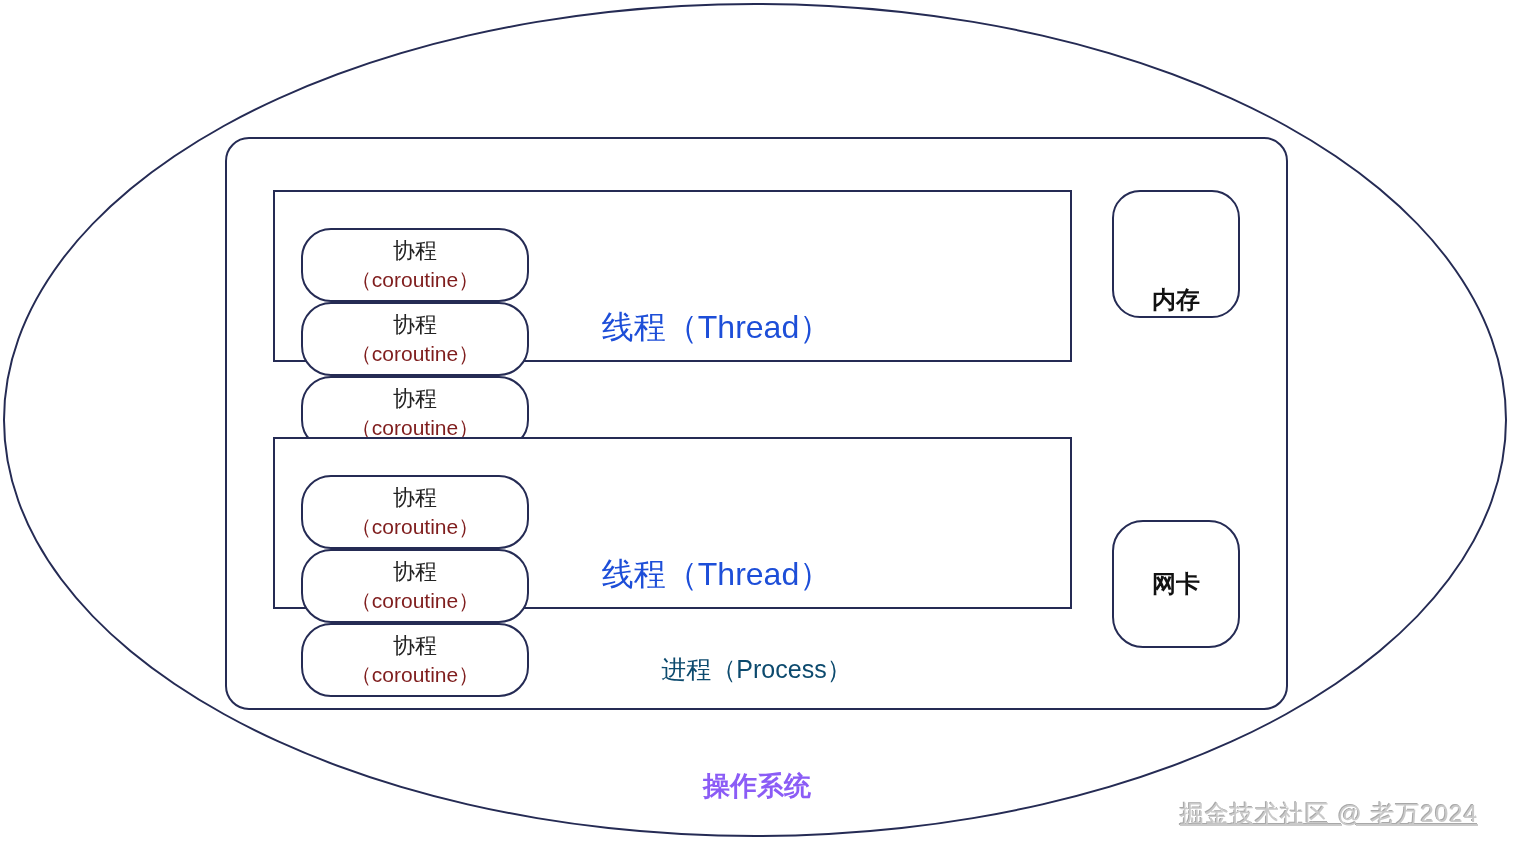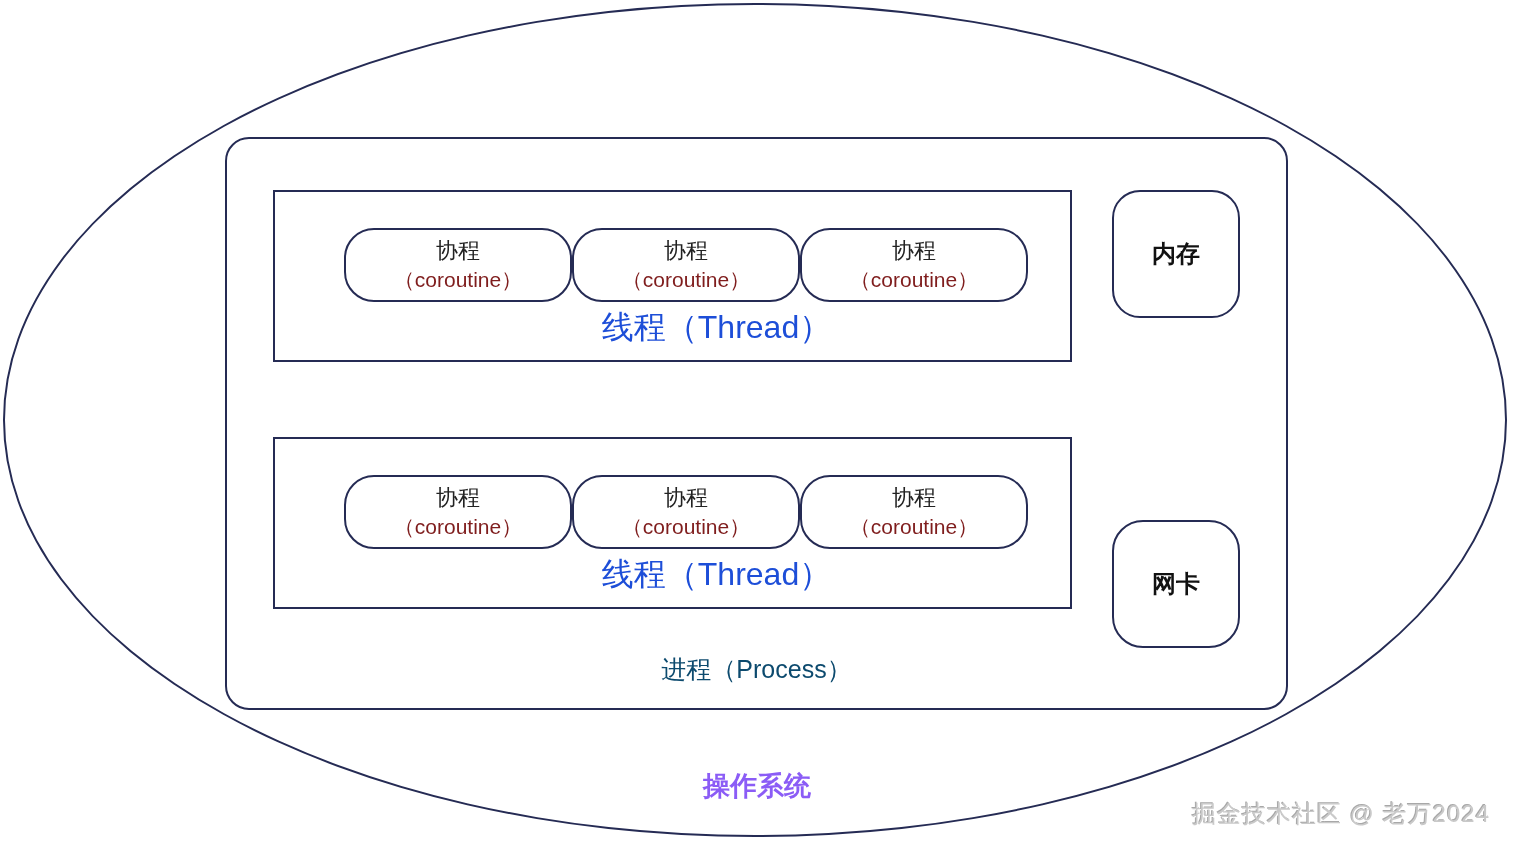--- a/index.html
+++ b/index.html
@@ -46,23 +46,24 @@
     border: 2px solid #252b54;
     box-sizing: border-box;
     background: #ffffff;
   }
   .thread-box.first  { top: 51px;  }   
   .thread-box.second { top: 298px; }   
   .coro-row {
     position: absolute;
     top: 36px;
     left: 26px;
-    right: 42px;
+    right: 12px;
     display: flex;
-    justify-content: flex-end;
+    justify-content: space-between;
+    flex-direction: column;
   }
   .coro-box {
     width: 228px;
     height: 74px;
     border: 2px solid #252b54;
     border-radius: 30px;
     box-sizing: border-box;
     background: #ffffff;
     display: flex;
     flex-direction: column;
@@ -106,41 +107,42 @@
     border-radius: 28px;
     box-sizing: border-box;
     background: #ffffff;
     display: flex;
     align-items: center;
     justify-content: center;
     font-size: 24px;
     font-weight: bold;
     color: #111111;
   }
-  .resource-box.memory  { top: 190px; }
+  .resource-box.memory  { top: 190px; align-items: flex-end; }
   .resource-box.file    { top: 349px; }
   .resource-box.netcard { top: 520px; border-radius: 31px; }
   .os-label {
     position: absolute;
     top: 768px;
     left: 0;
     width: 100%;
     text-align: center;
     font-size: 27px;
     font-weight: bold;
     color: #8b5cf6;
   }
   .watermark {
     position: absolute;
     top: 798px;
-    right: 24px;
+    right: 36px;
     font-size: 24px;
     color: #c9c9c9;
     text-shadow: 1px 1px 0 #ffffff, -1px -1px 0 #a8a8a8;
     letter-spacing: 1px;
+    text-decoration: underline;
   }
 </style>
 </head>
 <body>
 
 <div class="canvas">
 
   <div class="os-ellipse"></div>
 
   <div class="process-box">

